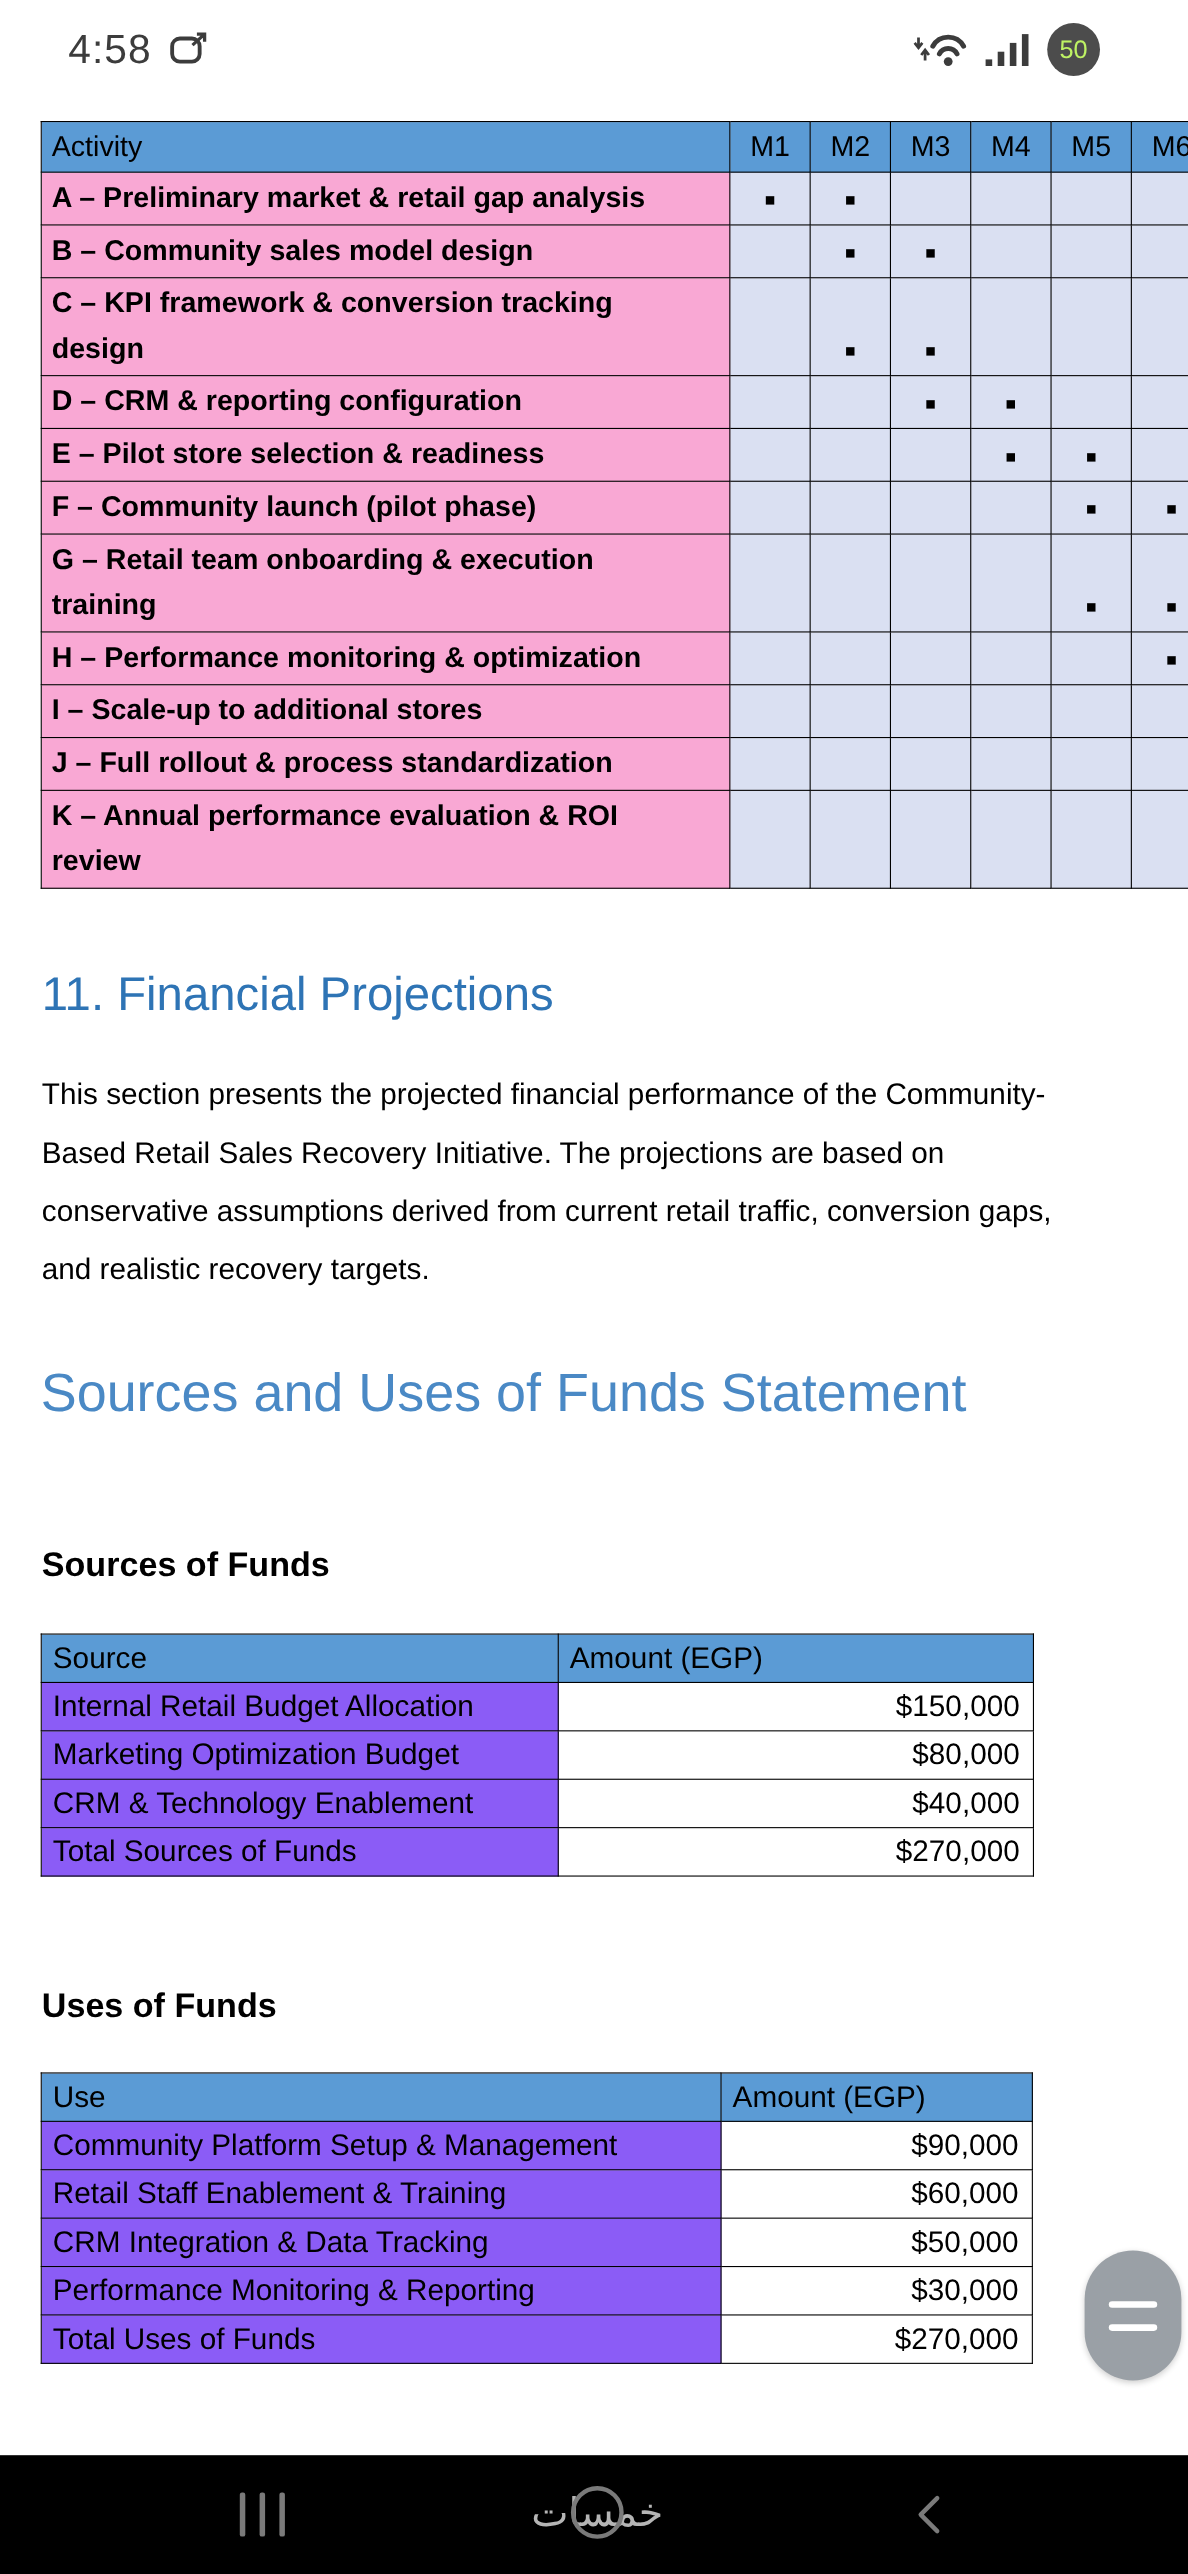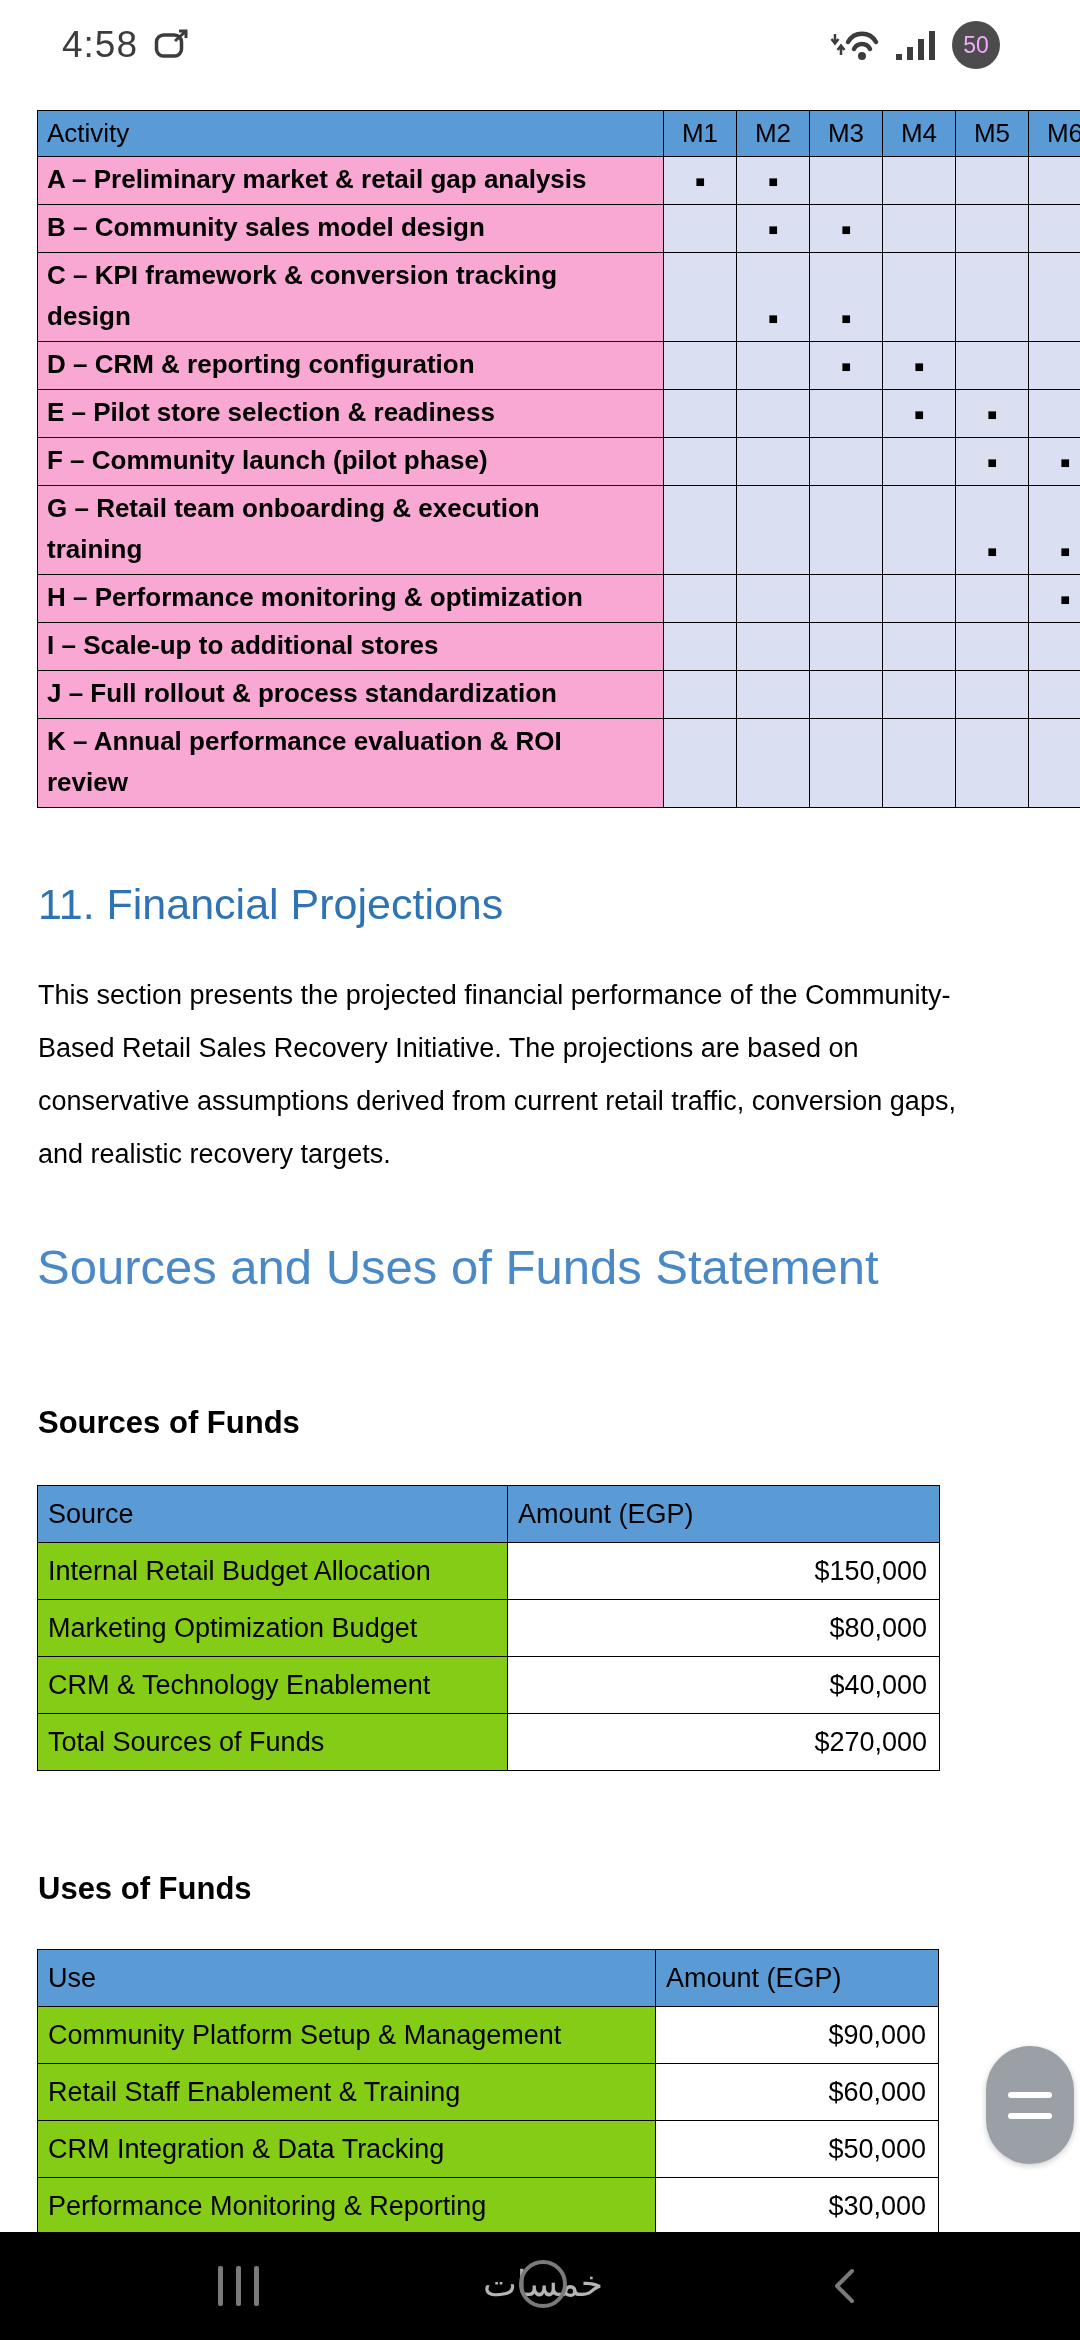--- a/index.html
+++ b/index.html
@@ -6,21 +6,21 @@
   html, body { width: 1080px; height: 2340px; }
   body { font-family: "Liberation Sans", sans-serif; background: #fff; color: #000; }
   .screen { position: relative; width: 1080px; height: 2340px; overflow: hidden; background: #fff; }
 
   
   .status-bar { position: absolute; top: 0; left: 0; width: 1080px; height: 80px;
     display: flex; justify-content: space-between; align-items: center; padding: 10px 80px 0 62px; background: #fff; }
   .sb-left { display: flex; align-items: center; gap: 16px; }
   .sb-time { font-size: 37px; color: #3c3c3c; font-weight: 500; letter-spacing: 1px; }
   .sb-right { display: flex; align-items: center; gap: 14px; }
-  .battery-circle { width: 48px; height: 48px; border-radius: 50%; background: #4c4c4c; color: #f0abfc;
+  .battery-circle { width: 48px; height: 48px; border-radius: 50%; background: #4c4c4c; color: #bef264;
     font-size: 23px; display: flex; align-items: center; justify-content: center; font-weight: 500; }
 
   
   .doc { position: absolute; top: 80px; left: 0; width: 1080px; margin-top: 30px; }
   table { border-collapse: collapse; }
 
   .gantt { margin-left: 37px; table-layout: fixed; width: 1064px; font-size: 26px; }
   .gantt th, .gantt td { border: 1.5px solid #000; }
   .gantt thead th { background: #5B9BD5; font-weight: 400; height: 46px; text-align: center; }
   .gantt thead th.act-h { text-align: left; padding-left: 9px; }
@@ -28,23 +28,23 @@
   .gantt td.mon { background: #DAE0F2; text-align: center; vertical-align: bottom; line-height: 41px; padding-bottom: 2px; font-size: 31px; }
 
   .h-fin  { margin: 72px 0 0 38px; color: #2E74B5; font-size: 43px; font-weight: 400; }
   .body-p { margin: 40px 0 0 38px; width: 918px; font-size: 27px; line-height: 53px; }
   .h-stmt { margin: 58px 0 0 37px; color: #4A89C5; font-size: 49px; font-weight: 400; }
   .h-sub  { font-size: 31px; font-weight: 700; color: #000; }
   .h-sub.sources-h { margin: 110px 0 0 38px; }
   .h-sub.uses-h    { margin: 100px 0 0 38px; }
 
   .funds { margin-left: 37px; font-size: 27px; table-layout: fixed; }
-  .funds th, .funds td { border: 1.5px solid #000; height: 57px; }
+  .funds th, .funds td { border: 1.5px solid #000; height: 44px; }
   .funds thead th { background: #5B9BD5; text-align: left; font-weight: 400; padding-left: 10px; }
-  .funds td.lbl { background: #84cc16; padding-left: 10px; }
+  .funds td.lbl { background: #8b5cf6; padding-left: 10px; }
   .funds td.amt { background: #fff; text-align: right; padding-right: 12px; }
   .sources-t { margin-top: 44px; width: 902px; }
   .uses-t    { margin-top: 42px; width: 901px; }
 
   
   .scroll-handle { position: absolute; top: 2046px; right: 6px; width: 88px; height: 118px;
     background: #9aa0a6; border-radius: 44px; display: flex; flex-direction: column;
     align-items: center; justify-content: center; gap: 15px; box-shadow: 0 2px 6px rgba(0,0,0,.2); }
   .scroll-handle i { display: block; width: 44px; height: 6px; background: #fff; border-radius: 3px; }
 

